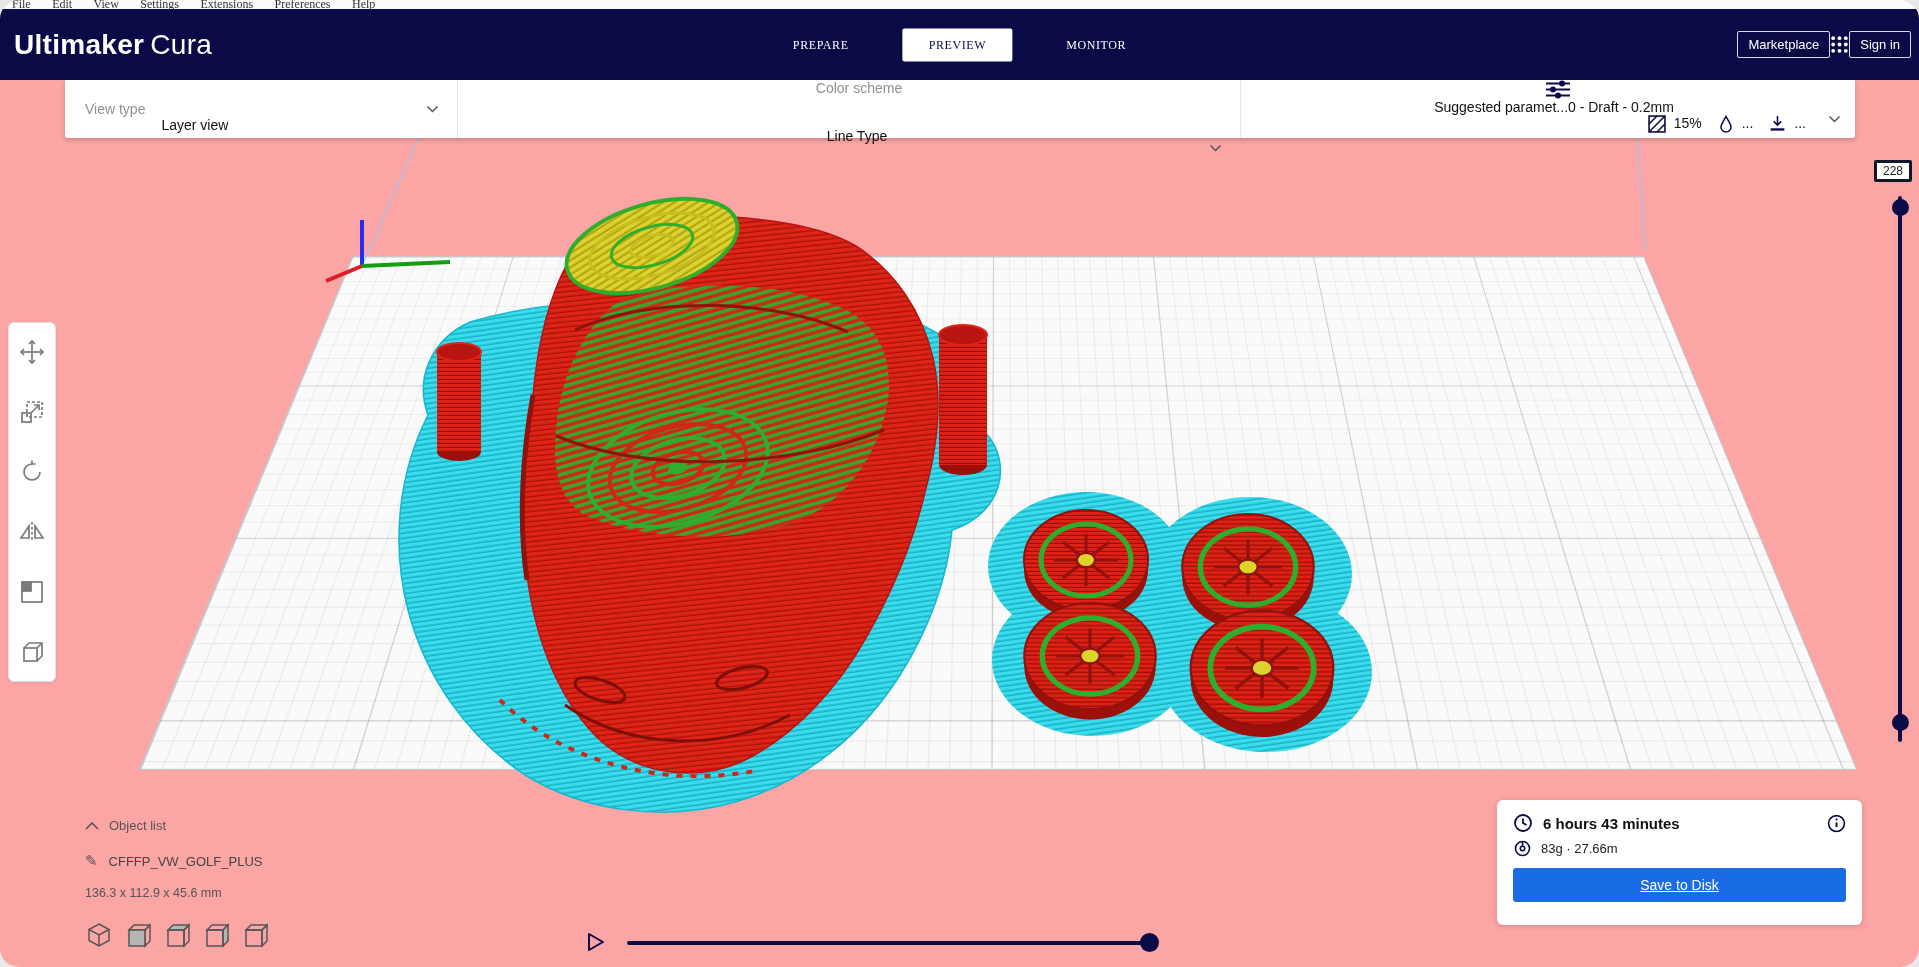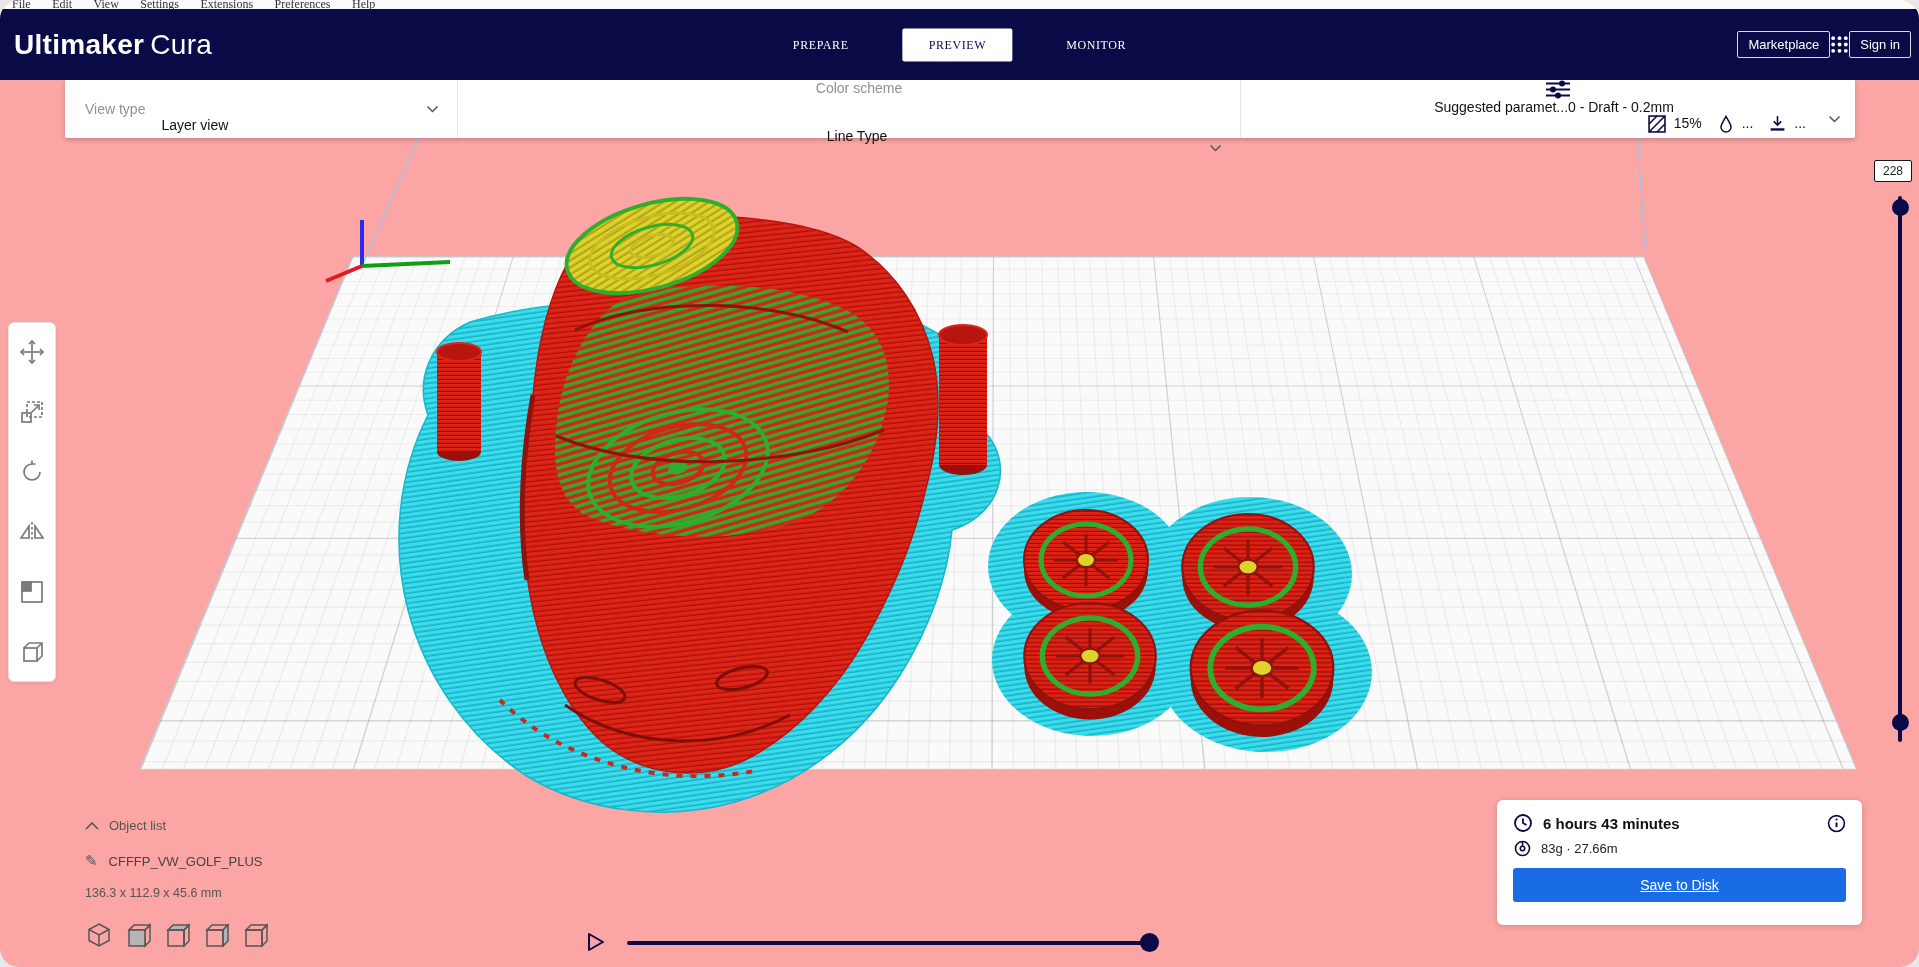--- a/index.html
+++ b/index.html
@@ -49,21 +49,21 @@
     transform-origin:50% 0;
     transform:perspective(1400px) rotateX(42deg);
     z-index:1; }
   .scene { position:absolute; left:0; top:0; z-index:2; }
 
   
   .tool-panel { position:absolute; left:8px; top:322px; width:48px; padding:14px 0; background:#fff; border:1px solid #e2e2e2; border-radius:6px; box-shadow:0 1px 3px rgba(0,0,0,.08); display:flex; flex-direction:column; align-items:center; gap:30px; z-index:15; }
   .tool-btn { width:30px; height:30px; display:flex; align-items:center; justify-content:center; background:transparent; border:none; cursor:pointer; }
 
   
-  .layer-label { position:absolute; left:1874px; top:160px; width:38px; height:22px; background:#fff; border:1px solid #0f172a; border-radius:2px; font-size:12px; color:#222; display:flex; align-items:center; justify-content:center; z-index:15; }
+  .layer-label { position:absolute; left:1874px; top:160px; width:38px; height:22px; background:#fff; border:3px solid #0f172a; border-radius:2px; font-size:12px; color:#222; display:flex; align-items:center; justify-content:center; z-index:15; }
   .layer-track { position:absolute; left:1898px; top:196px; width:4px; height:546px; background:#0a0a46; border-radius:2px; z-index:15; }
   .layer-handle { position:absolute; width:17px; height:17px; border-radius:50%; background:#0a0a46; z-index:16; }
   .layer-handle.top { left:1892px; top:199px; }
   .layer-handle.bottom { left:1892px; top:714px; }
 
   
   .play-btn { position:absolute; left:586px; top:932px; width:20px; height:22px; background:transparent; border:none; cursor:pointer; z-index:15; }
   .timeline-track { position:absolute; left:627px; top:941px; width:531px; height:4px; background:#0a0a46; border-radius:2px; z-index:15; }
   .timeline-handle { position:absolute; left:1140px; top:933px; width:19px; height:19px; border-radius:50%; background:#0a0a46; z-index:16; }
 

